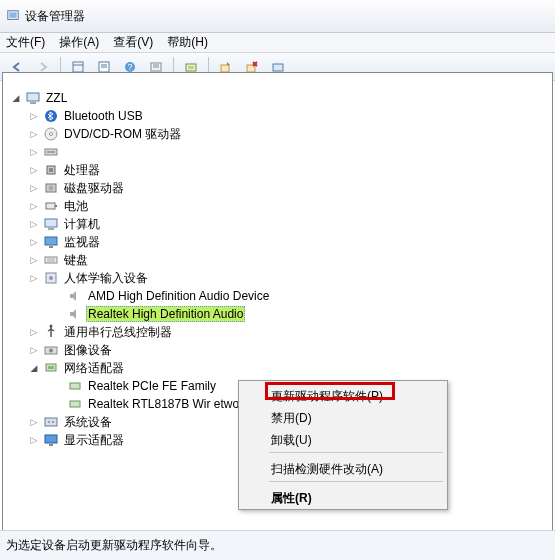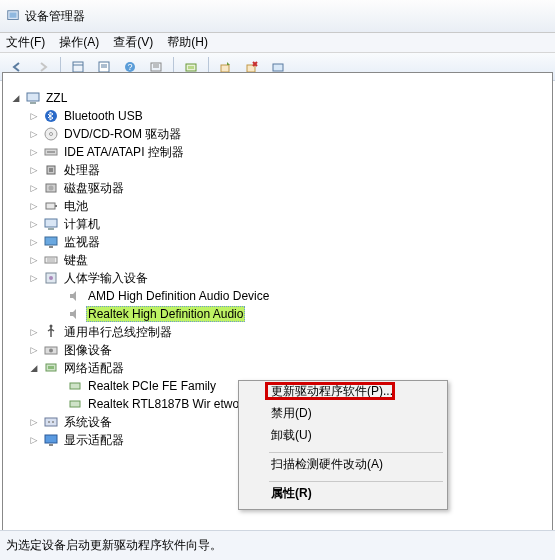--- a/index.html
+++ b/index.html
@@ -89,21 +89,21 @@
     width: 210px;
     background: #f2f2f2;
     border: 1px solid #9a9a9a;
     box-shadow: 2px 2px 4px rgba(0,0,0,0.25);
     padding: 2px;
     z-index: 10;
   }
   .cm-item {
     height: 22px;
     display: flex;
-    align-items: flex-start;
+    align-items: flex-end;
     padding: 0 26px 0 30px;
     cursor: default;
   }
   .cm-sep {
     height: 1px; background: #c9c9c9; margin: 3px 2px 3px 28px;
   }
   .cm-highlight {
     position: absolute;
     border: 3px solid #d10000;
     pointer-events: none;
@@ -242,21 +242,20 @@
       </div>
       <div class="node">
         <span class="indent" style="width:20px"></span>
         <span class="expander closed"></span>
         <span class="nicon">
           <svg viewBox="0 0 16 16">
             <rect x="2" y="5" width="12" height="6" fill="#d8d8d8" stroke="#888"></rect>
             <line x1="4" y1="8" x2="12" y2="8" stroke="#666"></line>
           </svg>
         </span>
-        <span class="nlabel">IDE ATA/ATAPI 控制器</span>
       </div>
       <div class="node">
         <span class="indent" style="width:20px"></span>
         <span class="expander closed"></span>
         <span class="nicon">
           <svg viewBox="0 0 16 16">
             <rect x="4" y="4" width="8" height="8" fill="#ccc" stroke="#666"></rect>
             <rect x="6" y="6" width="4" height="4" fill="#888"></rect>
           </svg>
         </span>

